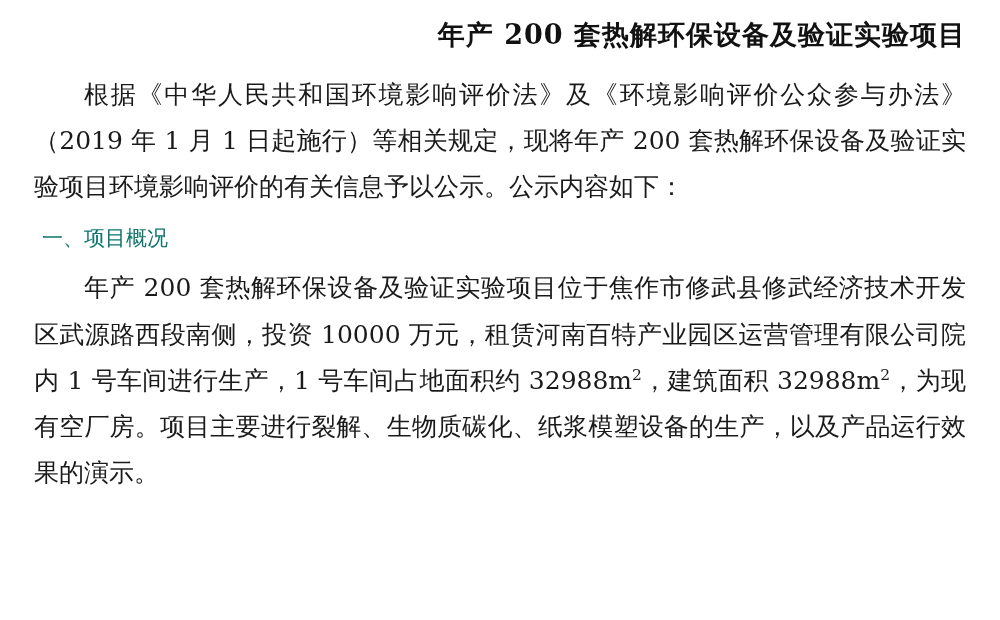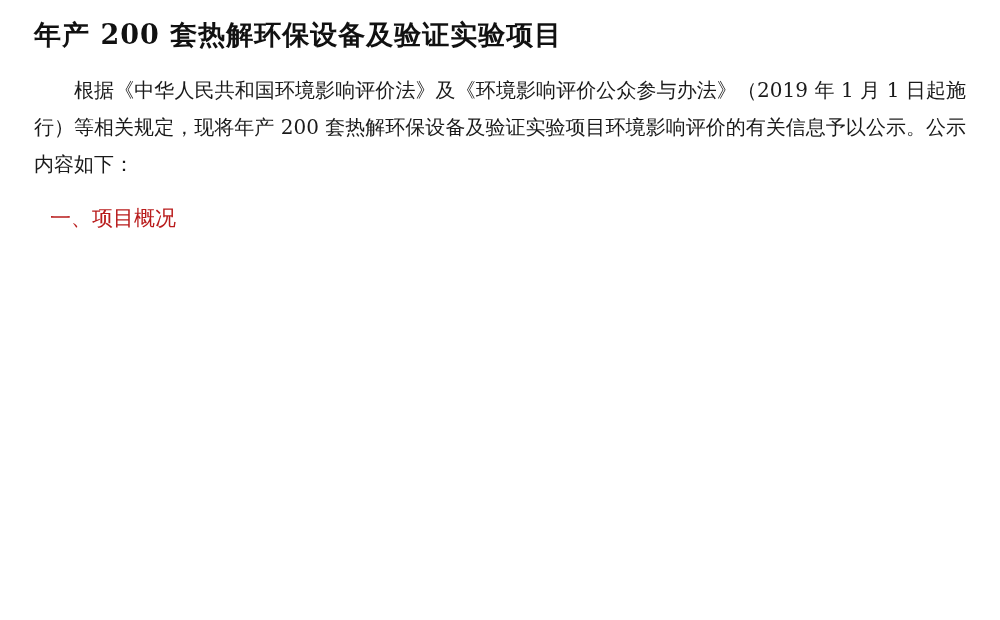--- a/index.html
+++ b/index.html
@@ -15,49 +15,49 @@
     color: #1a1a1a;
   }
   .page {
     width: 1000px;
     height: 620px;
     box-sizing: border-box;
     padding: 8px 34px 0 34px;
     position: relative;
   }
   .title-block {
-    text-align: left;
+    text-align: right;
     margin-top: 6px;
   }
   .title-line {
     font-size: 27px;
     font-weight: bold;
     letter-spacing: 1px;
     line-height: 1.55;
     color: #111111;
   }
   .body-block {
     margin-top: 16px;
   }
   p.para {
-    font-size: 20px;
+    font-size: 25px;
     line-height: 1.85;
     margin: 0;
     text-align: justify;
     text-justify: inter-ideograph;
     color: #1a1a1a;
   }
   p.indent {
     text-indent: 2em;
   }
   p.section-head {
     font-size: 21px;
     line-height: 1.85;
-    margin: 16px;
-    color: #b91c1c;
+    margin: 8px;
+    color: #0f766e;
   }
   sup {
     font-size: 0.62em;
     vertical-align: super;
     line-height: 0;
   }
 </style>
 </head>
 <body>
 
@@ -66,16 +66,17 @@
   <div class="title-block">
     <div class="title-line">年产 200 套热解环保设备及验证实验项目</div>
   </div>
 
   <div class="body-block">
 
     <p class="para indent">根据《中华人民共和国环境影响评价法》及《环境影响评价公众参与办法》（2019 年 1 月 1 日起施行）等相关规定，现将年产 200 套热解环保设备及验证实验项目环境影响评价的有关信息予以公示。公示内容如下：</p>
 
     <p class="section-head">一、项目概况</p>
 
+    <p class="para indent"><span>年产 200 套热解环保设备及验证实验项目位于焦作市修武县修武经济技术开发区武源路西段南侧，投资 10000 万元，租赁河南百特产业园区运营管理有限公司院内 1 号车间进行生产，1 号车间占地面积约 32988m</span><sup>2</sup><span>，建筑面积 32988m</span><sup>2</sup><span>，为现有空厂房。项目主要进行裂解、生物质碳化、纸浆模塑设备的生产，以及产品运行效果的演示。</span></p>
 
   </div>
 
 </div>
 
 </body></html>

